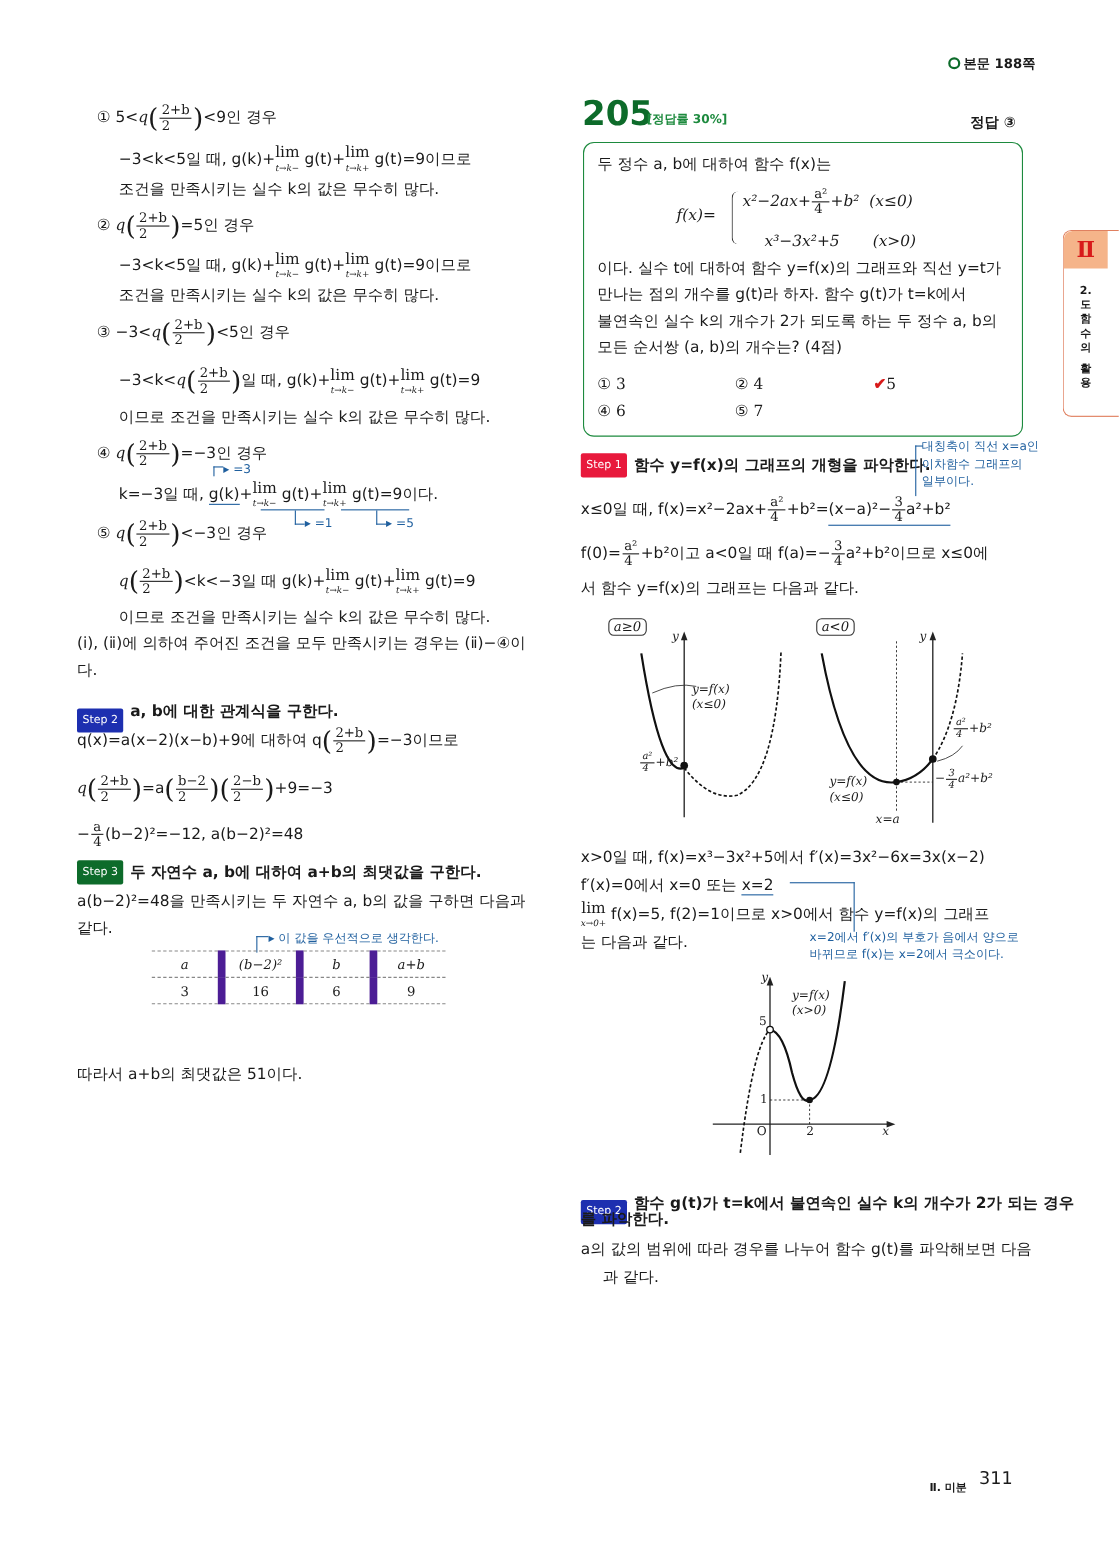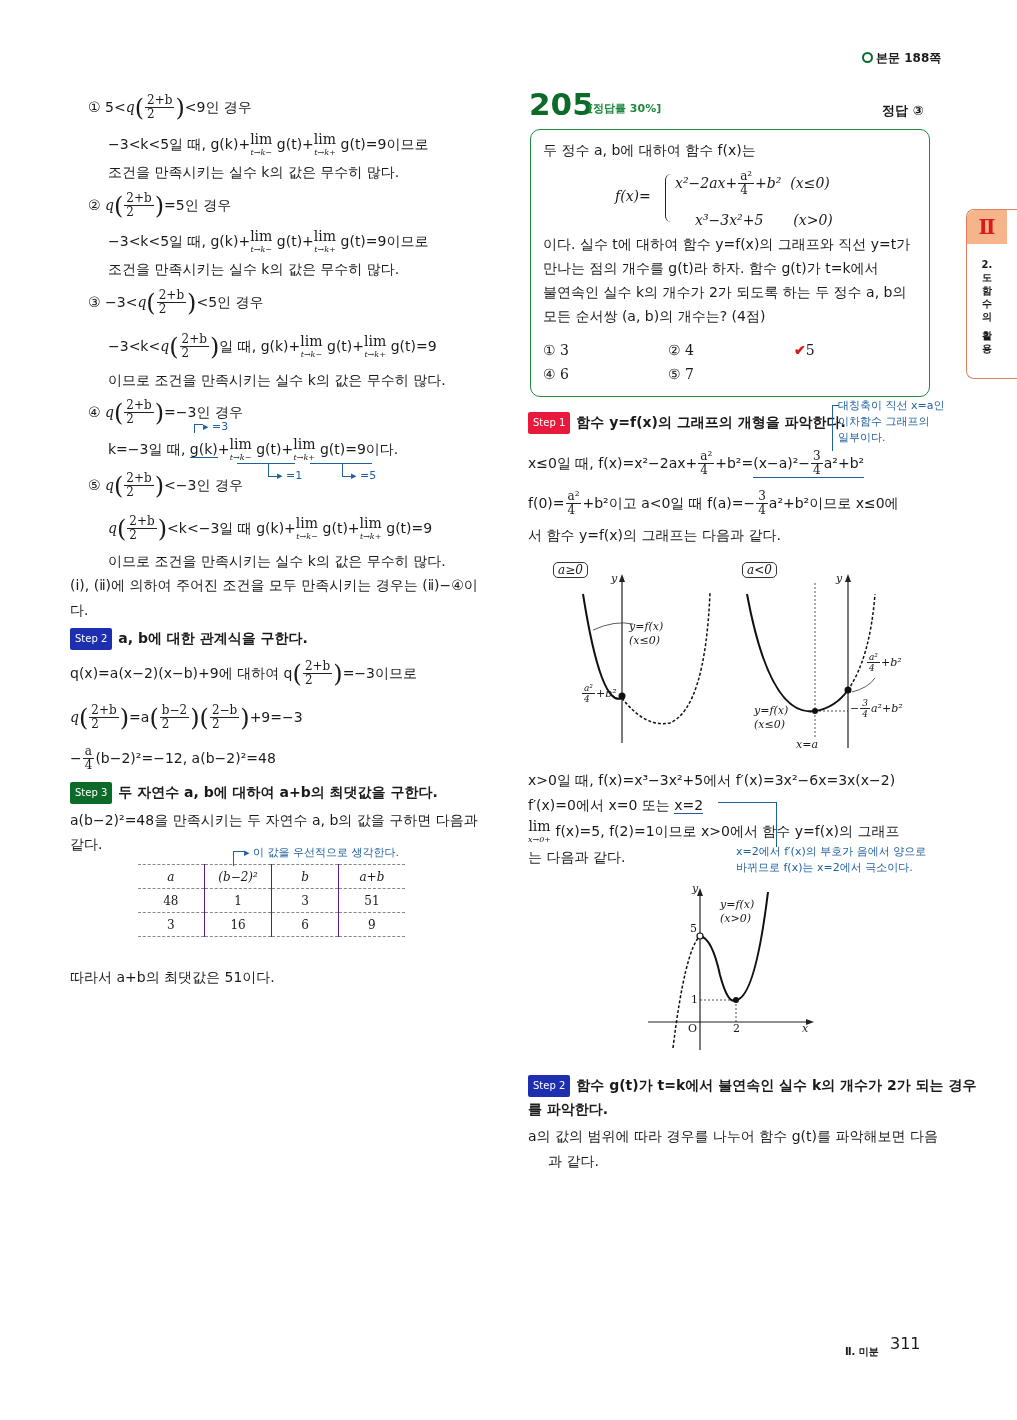--- a/index.html
+++ b/index.html
@@ -10,28 +10,28 @@
   .mr { font-family:"DejaVu Serif", serif; }
   .line { position:absolute; white-space:nowrap; font-size:14px; line-height:20px; }
   .frac { display:inline-block; vertical-align:middle; text-align:left; font-family:"DejaVu Serif", serif; font-size:12px; line-height:13px; margin:0 1px; }
   .frac .num { display:block; border-bottom:1px solid #222; padding:0 2px; }
   .frac .den { display:block; padding:0 2px; }
   .paren { font-size:24px; font-family:"DejaVu Serif", serif; vertical-align:middle; font-weight:200; }
   .lim { display:inline-block; vertical-align:middle; text-align:center; line-height:11px; font-family:"DejaVu Serif", serif; }
   .lim .top { display:block; font-size:14px; line-height:15px; }
   .lim .sub { display:block; font-size:8px; font-style:italic; }
   .step { display:inline-block; color:#fff; font-size:10px; border-radius:2px; padding:1px 5px; margin-right:6px; vertical-align:middle; font-family:"DejaVu Sans", sans-serif; }
-  .step.blue { background:#1d2fb0; }
+  .step.blue { background:#1d2fb0;margin-top:16px; }
   .step.green { background:#0d6b2a; }
   .step.red { background:#e8193c; }
   .bold { font-weight:bold; }
   .note { color:#1f5f9e; font-size:11px; }
   .prob-box { position:absolute; left:530px; top:129px; width:398px; height:266px; border:1.5px solid #1d8a3e; border-radius:10px; }
   table.t { border-collapse:collapse; font-family:"DejaVu Serif", serif; font-size:12px; }
-  table.t td, table.t th { border-left:1px solid #4c1d95; text-align:center; height:21px; font-weight:normal; }
+  table.t td, table.t th { border-left:7px solid #4c1d95; text-align:center; height:21px; font-weight:normal; }
   table.t td:first-child, table.t th:first-child { border-left:none; }
   table.t tr { border-top:1px dashed #888; }
   table.t tr:last-child { border-bottom:1px dashed #888; }
   .tab-side { position:absolute; left:966px; top:209px; width:51px; height:168px; border:1px solid #e08060; border-right:none; border-radius:8px 0 0 8px; background:#fff; }
   .tab-head { height:34px; background:#f5b48a; border-radius:8px 0 0 0; color:#d81a1a; font-family:"DejaVu Serif", serif; font-weight:bold; font-size:20px; text-align:center; line-height:34px; width:40px; }
   .tab-vert { font-size:10px; font-weight:bold; text-align:center; width:40px; line-height:13px; margin-top:14px; }
 </style>
 </head>
 <body>
 
@@ -117,26 +117,20 @@
 <table class="t abs" style="left:138px;top:864px;width:267px;">
   <thead>
     <tr>
       <th class="m" style="width:66px;">a</th>
       <th class="m" style="width:66px;">(b−2)²</th>
       <th class="m" style="width:66px;">b</th>
       <th class="m" style="width:66px;">a+b</th>
     </tr>
   </thead>
   <tbody>
-    <tr>
-        <td>48</td>
-        <td>1</td>
-        <td>3</td>
-        <td>51</td>
-      </tr>
     <tr>
         <td>3</td>
         <td>16</td>
         <td>6</td>
         <td>9</td>
       </tr>
   </tbody>
 </table>
 <div class="line" style="left:70px;top:967px;">따라서 a+b의 최댓값은 51이다.</div>
 

